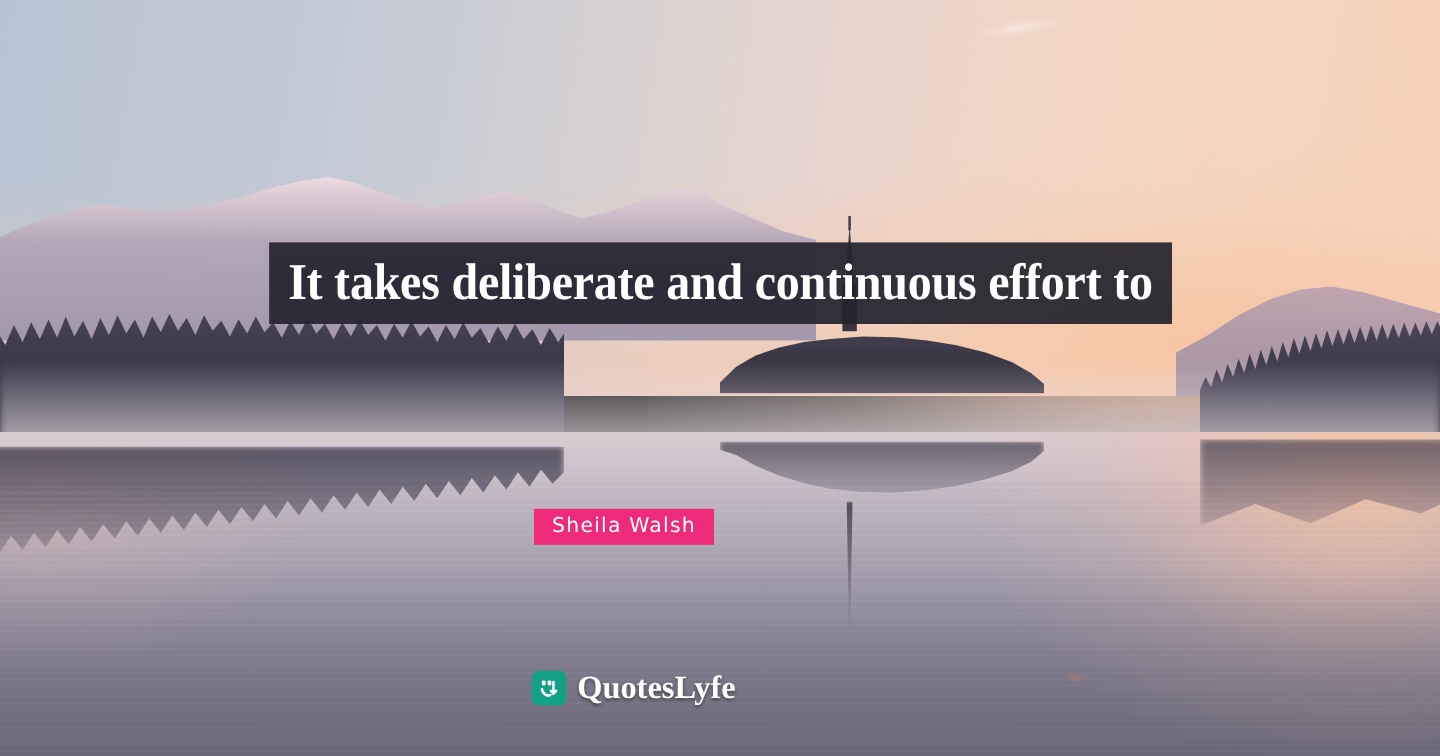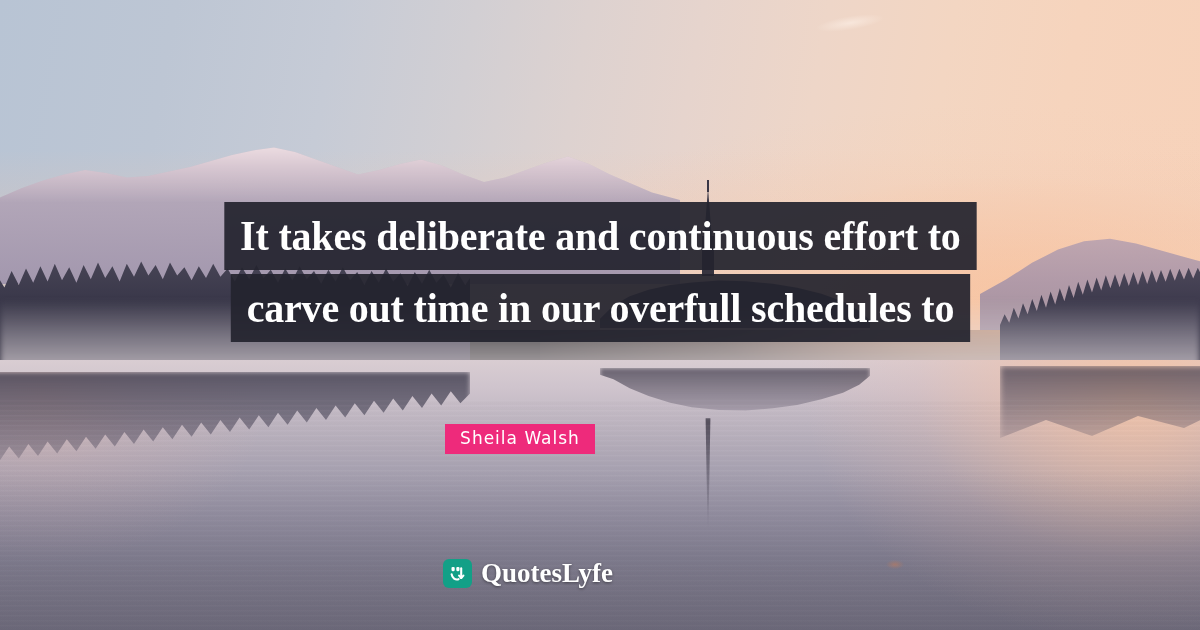--- a/index.html
+++ b/index.html
@@ -387,23 +387,20 @@
     <div class="refl-spire"></div>
     <div class="ripples"></div>
     <div class="speck"></div>
     <div class="vignette-bottom"></div>
   </div>
 
   <div class="quote-block">
     <div class="quote-line">
       <span>It takes deliberate and continuous effort to</span>
     </div>
-    <div class="quote-line">
-      <span>carve out time in our overfull schedules to</span>
-    </div>
   </div>
 
   <div class="author-wrap">
     <span class="author-badge">Sheila Walsh</span>
   </div>
 
   <div class="brand">
     <span class="brand-mark">
       <svg width="22" height="22" viewBox="0 0 22 22" aria-hidden="true">
         <rect x="4.5" y="4" width="3.2" height="4.2" rx="1.1" fill="#ffffff"></rect>

